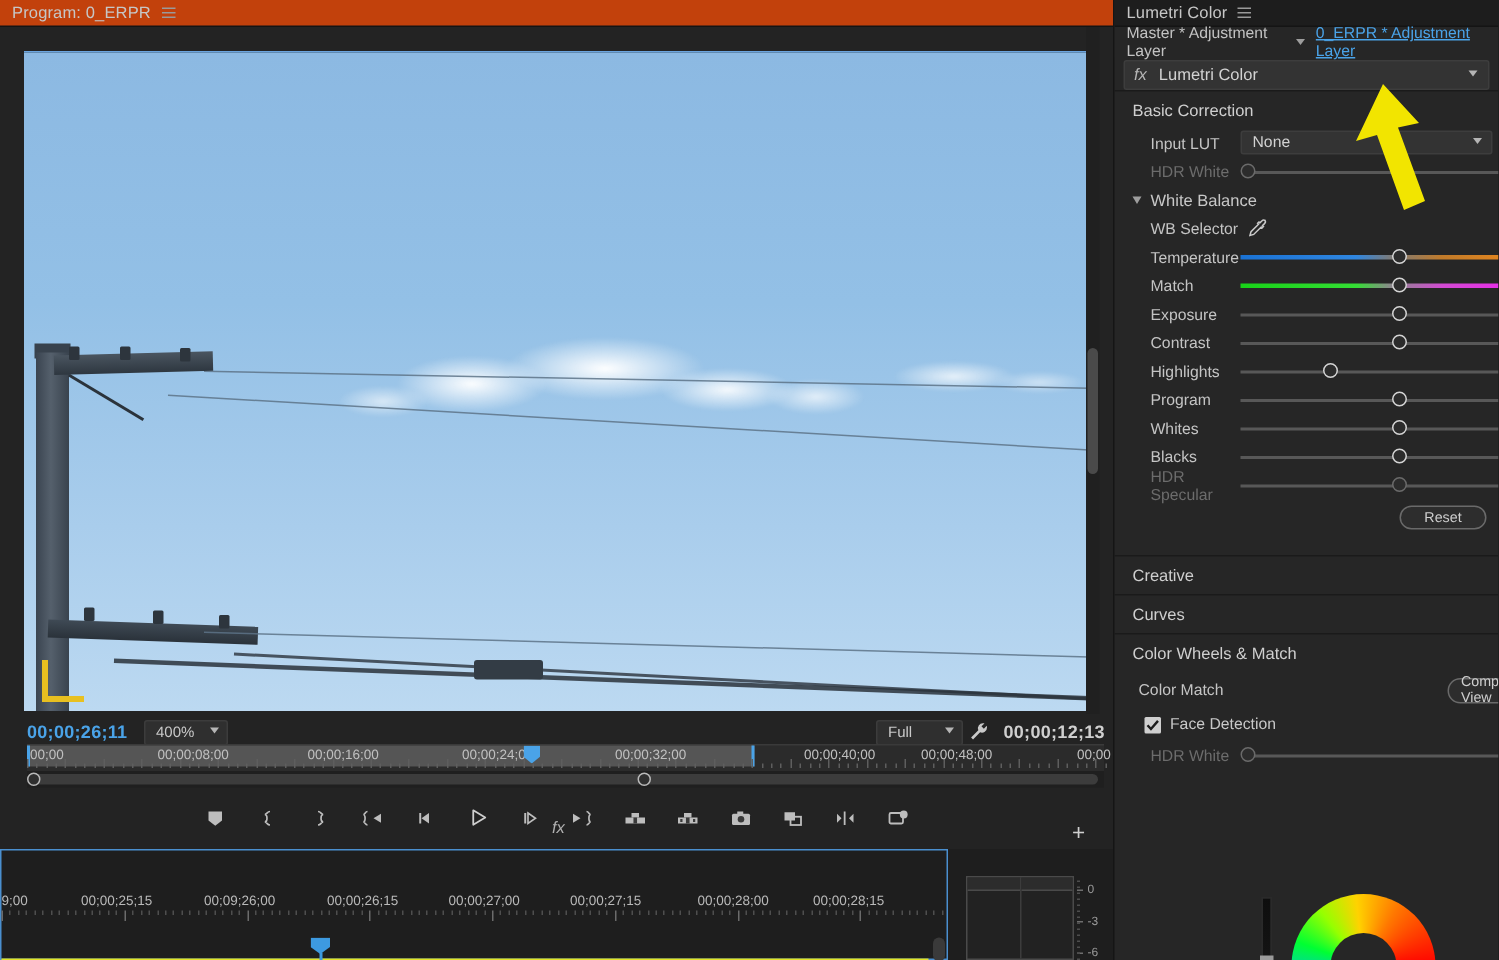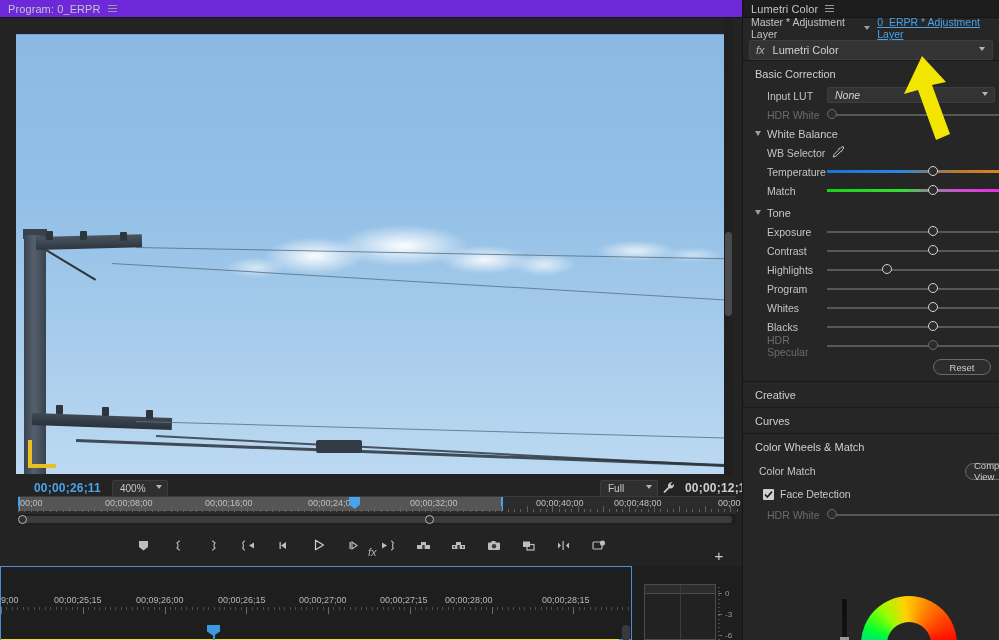--- a/index.html
+++ b/index.html
@@ -12,21 +12,21 @@
     -webkit-font-smoothing:antialiased;
   }
   .app { position:relative; width:999px; height:640px; }
 
   
   .program-panel {
     position:absolute; left:0; top:0; width:742px; height:566px;
     background:#262626;
   }
   .panel-tabbar {
-    height:18px; background:#6d28d9; display:flex; align-items:center;
+    height:18px; background:#c2410c; display:flex; align-items:center;
     padding-left:8px; gap:7px; border-bottom:1px solid #141414;
   }
   .tab-title { font-size:11px; color:#c6c6c6; letter-spacing:.1px; }
   .hamburger { display:inline-flex; flex-direction:column; gap:2px; cursor:pointer; }
   .hamburger i { display:block; width:9px; height:1px; background:#9a9a9a; }
 
   .monitor-stage {
     position:absolute; left:0; top:18px; width:742px; height:458px;
     background:#232323;
     display:flex; align-items:flex-start; justify-content:center;
@@ -97,21 +97,21 @@
   }
   .monitor-vscroll .thumb {
     position:absolute; left:1px; top:214px; width:7px; height:84px;
     background:#4a4a4a; border-radius:4px;
   }
 
   
   .monitor-controls {
     position:absolute; left:0; top:476px; width:742px; height:90px; background:#232323;
   }
-  .ctrl-row1 { position:relative; height:26px;margin-left:16px; }
+  .ctrl-row1 { position:relative; height:26px; }
   .tc-current {
     position:absolute; left:18px; top:5px; font-size:12px; font-weight:bold;
     color:#4aa3e8; letter-spacing:.2px;
   }
   .zoom-select {
     position:absolute; left:96px; top:4px; width:56px; height:17px;
     background:#2f2f2f; border:1px solid #3c3c3c; border-radius:2px;
     display:flex; align-items:center; justify-content:space-between;
     padding:0 4px 0 7px; font-size:10px; color:#cacaca; cursor:pointer;
   }
@@ -619,21 +619,21 @@
 
   <div class="timeline-panel">
     <div class="tl-ruler">
       <div id="tl-labels">
           <span class="tl-label" style="left: 0px;">9;00</span>
           <span class="tl-label" style="left: 53px;">00;00;25;15</span>
           <span class="tl-label" style="left: 135px;">00;09;26;00</span>
           <span class="tl-label" style="left: 217px;">00;00;26;15</span>
           <span class="tl-label" style="left: 298px;">00;00;27;00</span>
           <span class="tl-label" style="left: 379px;">00;00;27;15</span>
-          <span class="tl-label" style="left: 444px;">00;00;28;00</span>
+          <span class="tl-label" style="left: 464px;">00;00;28;00</span>
           <span class="tl-label" style="left: 541px;">00;00;28;15</span>
         </div>
       <div class="tl-ticks" id="tl-ticks">
           <i class="major" style="left: 0px; height: 7px;"></i>
           <i class="" style="left: 5.45px; height: 3px;"></i>
           <i class="" style="left: 10.9px; height: 3px;"></i>
           <i class="" style="left: 16.35px; height: 3px;"></i>
           <i class="" style="left: 21.8px; height: 3px;"></i>
           <i class="" style="left: 27.25px; height: 3px;"></i>
           <i class="" style="left: 32.7px; height: 3px;"></i>
@@ -808,21 +808,21 @@
     <div class="fx-bar">
       <span class="fx-italic">fx</span>
       <span>Lumetri Color</span>
       <span class="chev chev-r"></span>
     </div>
 
     <div class="sect-header">Basic Correction</div>
 
     <div class="row">
       <span class="lbl">Input LUT</span>
-      <div class="ctl" style="flex:none;width:157px;font-style:italic;">
+      <div class="ctl" style="flex:none;width:157px;">
         <div style="position:absolute;left:0;top:1px;width:168px;height:16px;background:#333;border:1px solid #3d3d3d;border-radius:2px;display:flex;align-items:center;justify-content:space-between;padding:0 5px 0 7px;">
           <span style="font-size:10.5px;color:#d2d2d2;">None</span>
           <span class="chev"></span>
         </div>
       </div>
     </div>
 
     <div class="row dim">
       <span class="lbl">HDR White</span>
       <div class="ctl">
@@ -856,24 +856,20 @@
     </div>
 
     <div class="row">
       <span class="lbl">Match</span>
       <div class="ctl">
         <div class="track tint"></div>
         <div class="knob" style="left:101px;"></div>
       </div>
     </div>
 
-    <div class="sub-header" style="margin-top:3px;">
-      <span class="tri"></span>
-      <span>Tone</span>
-    </div>
 
     <div id="tone-sliders">
         <div class="row">
           <span class="lbl">Exposure</span>
           <div class="ctl">
             <div class="track"></div>
             <div class="knob" style="left: 101px;"></div>
           </div>
         </div>
         <div class="row">
@@ -918,21 +914,21 @@
             <div class="knob dim" style="left: 101px;"></div>
           </div>
         </div>
       </div>
 
     <div class="reset-wrap">
       <div class="reset-btn">Reset</div>
     </div>
 
 
-    <div class="sect-header" style="margin-top:2px;">Creative</div>
+    <div class="sect-header" style="margin-top:13px;">Creative</div>
     <div class="sect-header">Curves</div>
     <div class="sect-header">Color Wheels &amp; Match</div>
 
     <div class="cm-row">
       <span class="lbl">Color Match</span>
       <div style="position:relative;flex:1;height:17px;">
         <div class="cm-btn">Compare View</div>
       </div>
     </div>
 

